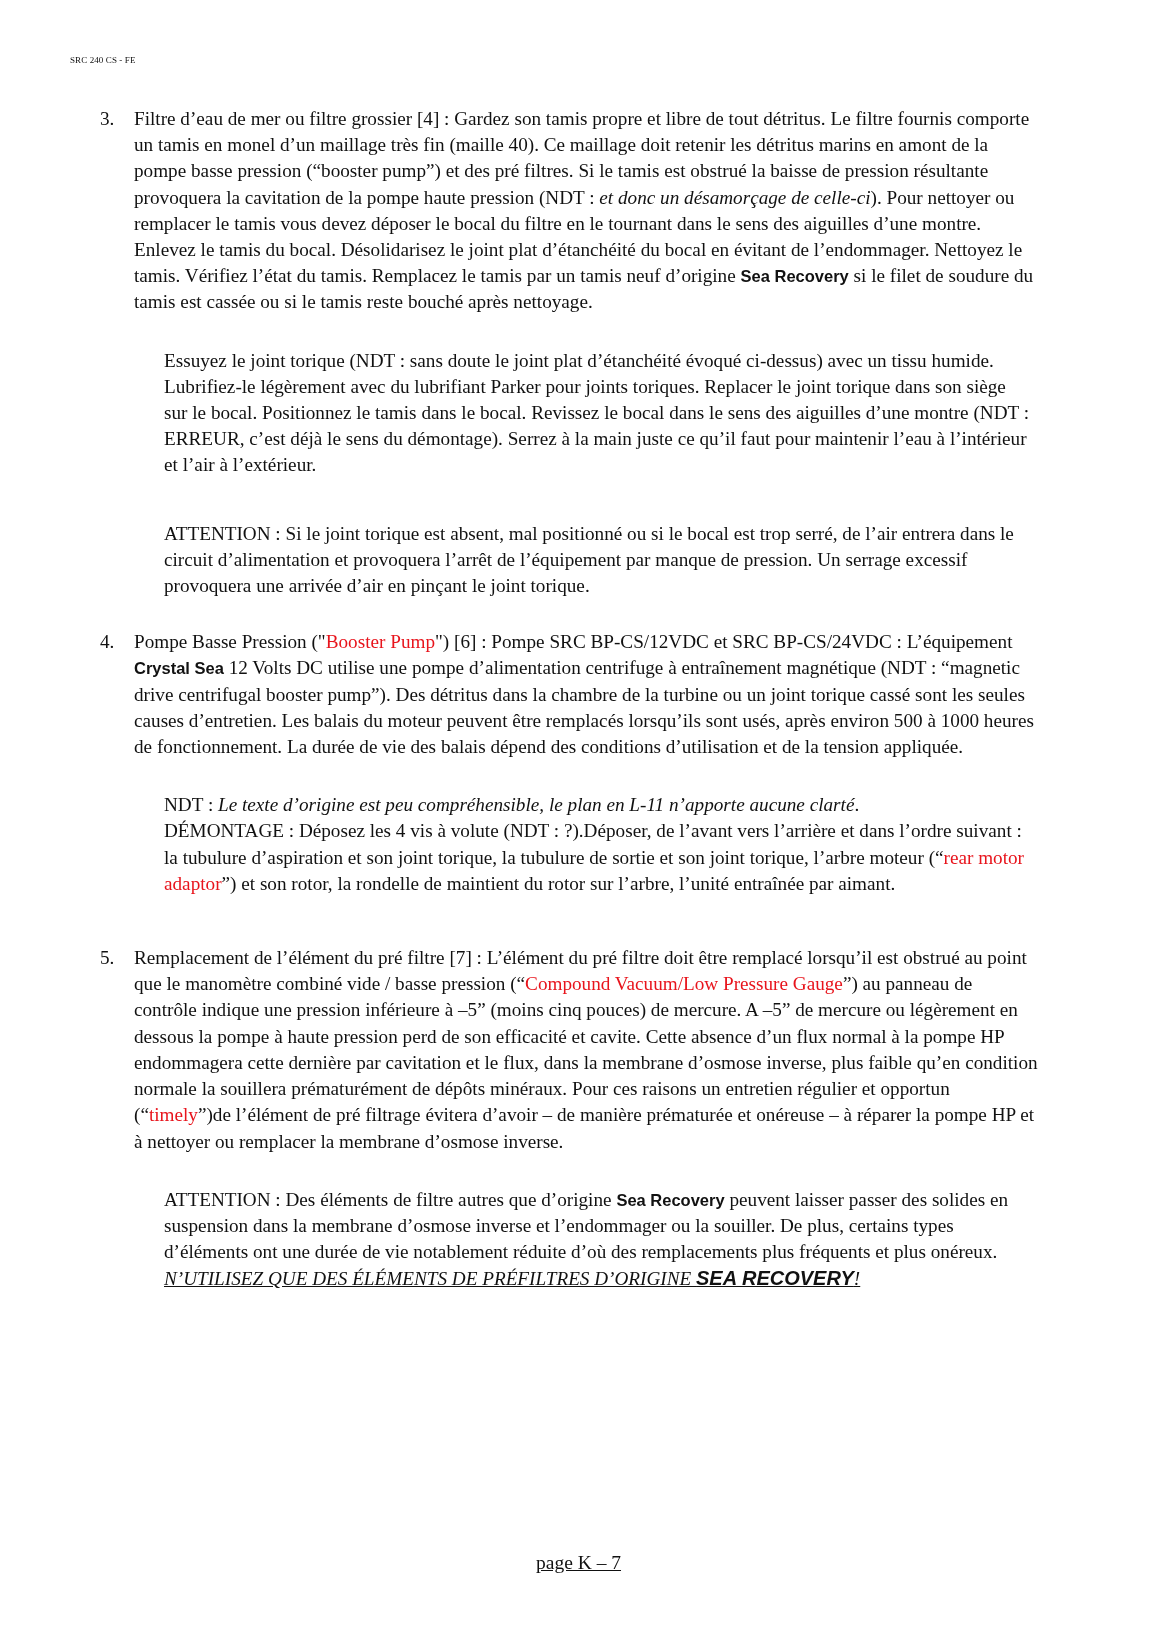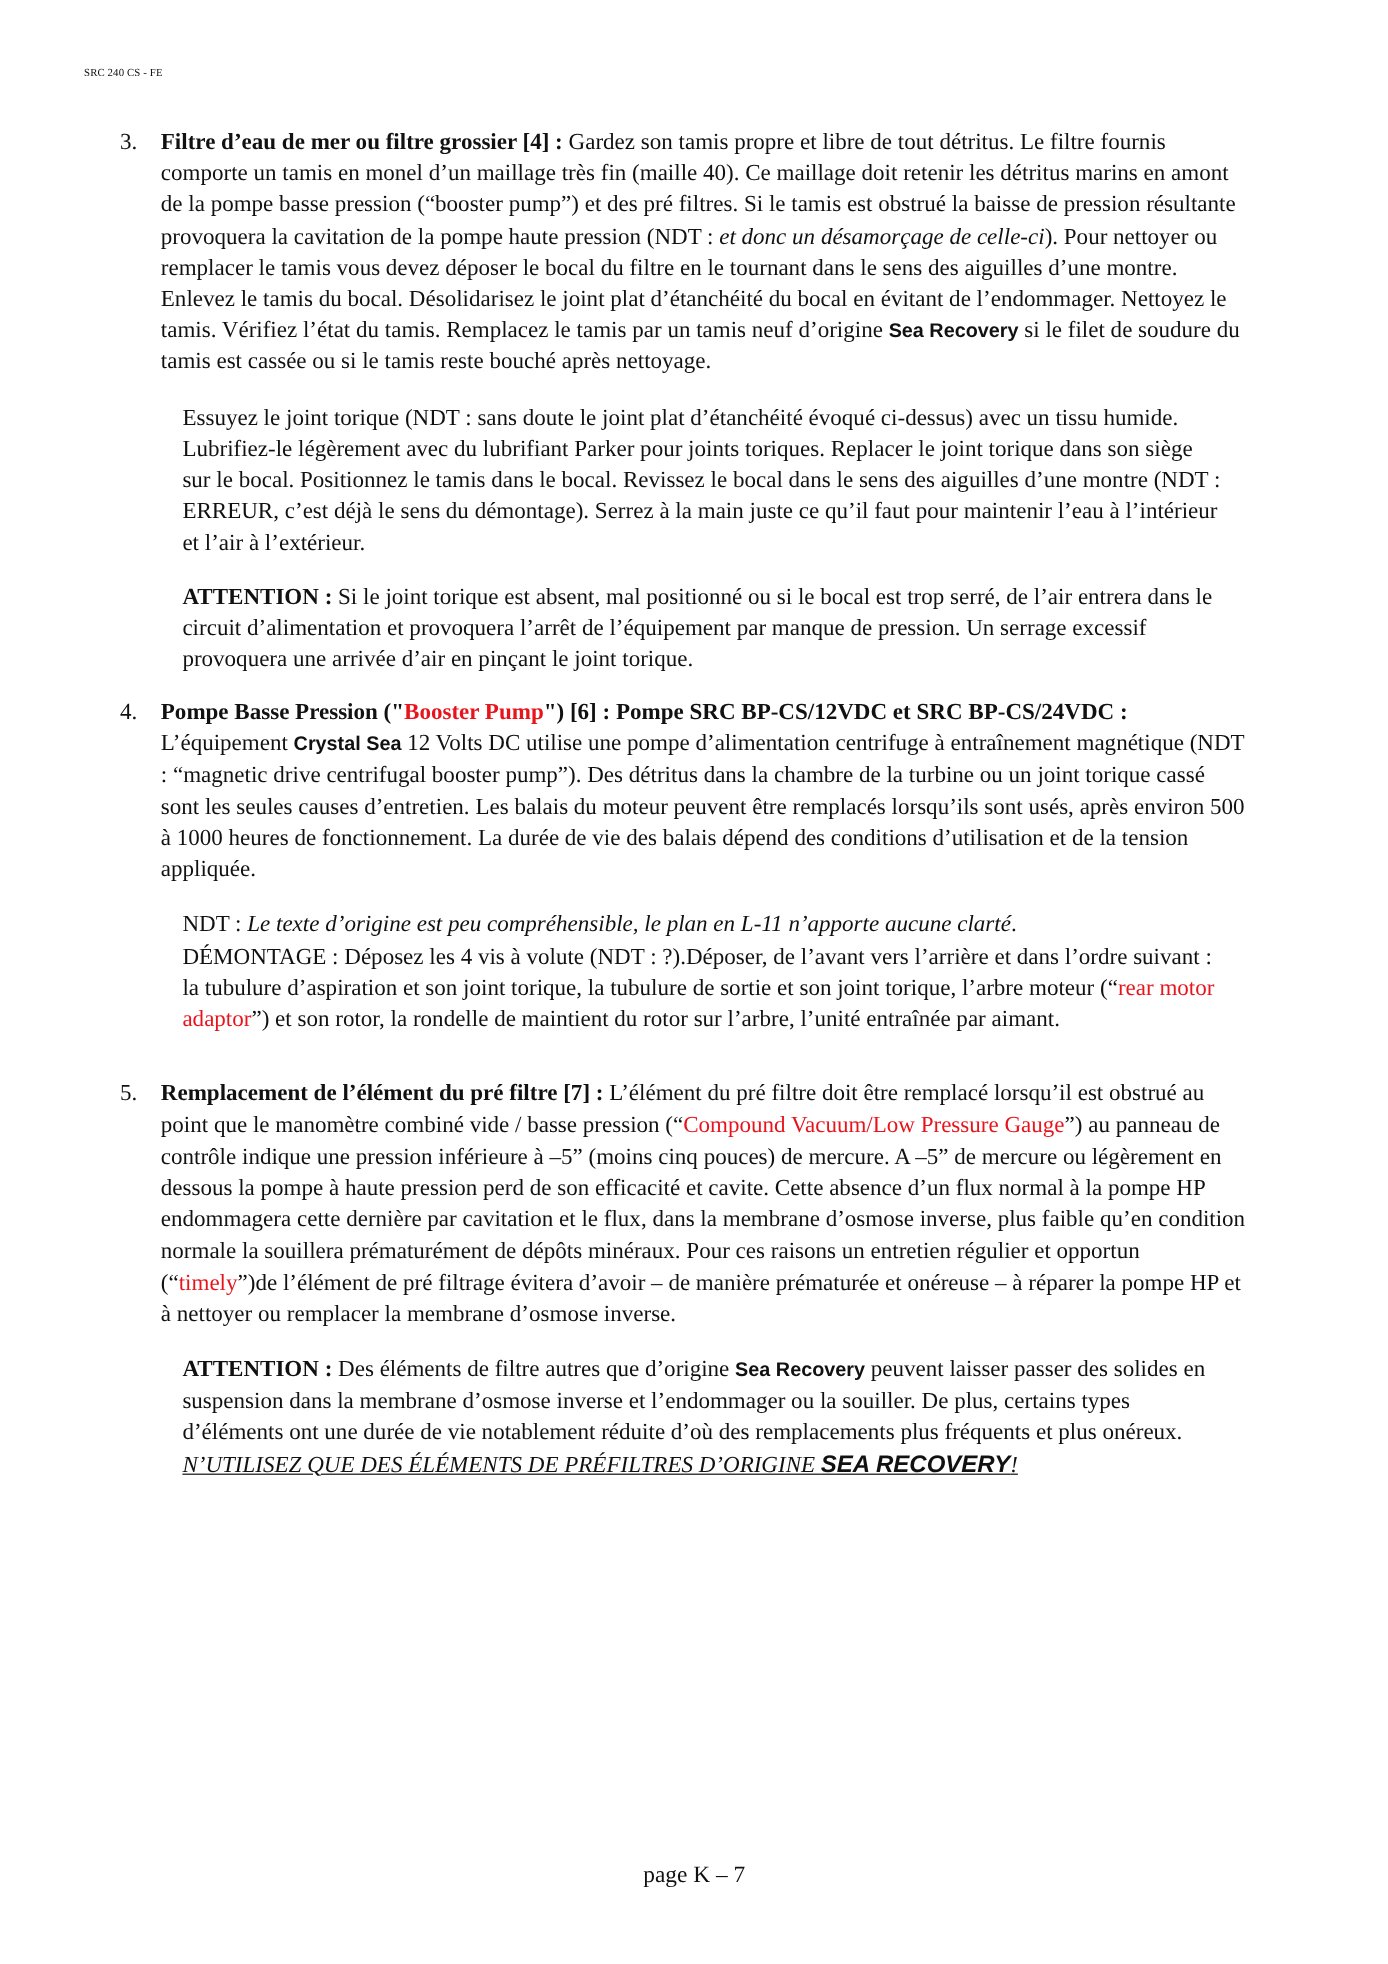--- a/index.html
+++ b/index.html
@@ -12,31 +12,31 @@
       position: absolute; left: 70px; top: 55px;
       font-size: 9px; letter-spacing: 0.1px;
       font-family: "Liberation Serif", serif;
     }
     .content {
       position: absolute; left: 100px; top: 106px; width: 960px;
       font-size: 19.2px; line-height: 26.2px;
     }
     .item { position: relative; padding-left: 34px; margin: 0; }
     .item .num { position: absolute; left: 0; top: 0; }
-    .sub { margin: 0; padding-left: 52px; padding-right: 40px; }
+    .sub { margin: 12px; padding-left: 52px; padding-right: 40px; }
     .gap-l { height: 20px; }
     .gap-m { height: 18px; }
-    b { font-weight: bold; }
+    b { font-weight: normal; }
     .brand { font-family: "Liberation Sans", "DejaVu Sans", sans-serif; font-weight: bold; font-size: 16.5px; }
     .brand-lg { font-family: "Liberation Sans", "DejaVu Sans", sans-serif; font-weight: bold; font-size: 20px; }
     .red { color: #e8141c; text-align: center; }
     .u { text-decoration: underline; font-style: italic; }
     .footer {
       position: absolute; left: 0; width: 1157px; top: 1552px;
-      text-align: center; font-size: 19.5px;
+      text-align: center; font-size: 19.5px; text-decoration: underline;
     }
     .p3 { width: 905px; }
     .p-sub { width: 870px; }
   </style>
 </head>
 <body>
 
 <div class="header">SRC 240 CS - FE</div>
 
 <div class="content">

